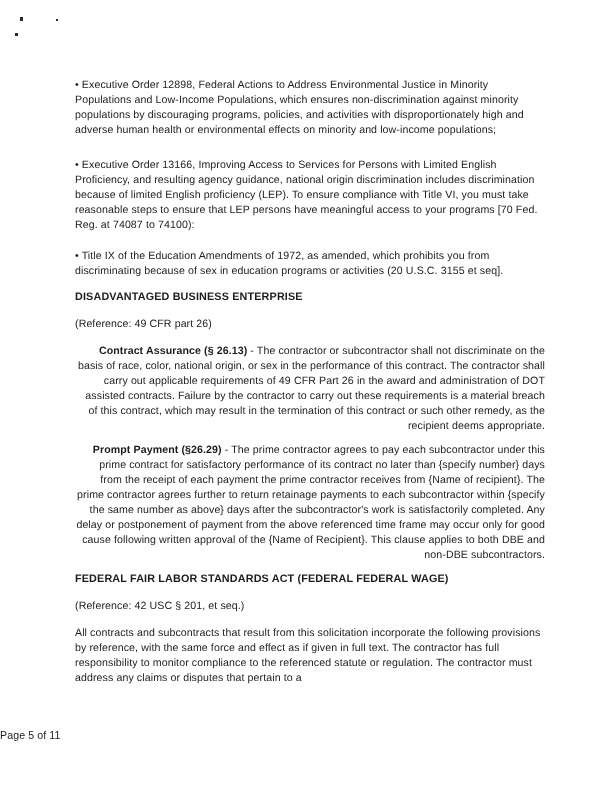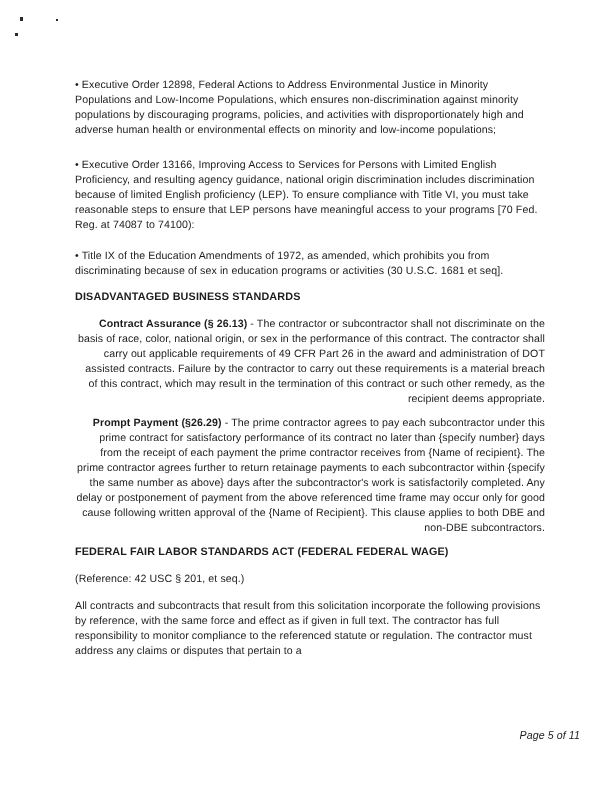--- a/index.html
+++ b/index.html
@@ -38,25 +38,24 @@
     margin-bottom: 12px;
     letter-spacing: 0.15px;
   }
   .reference { margin-bottom: 12px; }
   .lead { font-weight: bold; }
   .footer {
     position: absolute;
     left: 0;
     top: 729px;
     width: 580px;
-    text-align: right;
+    text-align: left;
     color: #1c1c1c;
     font-size: 10.6px;
     letter-spacing: 0.1px;
-    font-style: italic;
   }
   .artifact {
     position: absolute;
     background: #2a2a2a;
   }
   .artifact.a1 { left: 20px; top: 17px; width: 3px; height: 4px; }
   .artifact.a2 { left: 56px; top: 19px; width: 2px; height: 2px; }
   .artifact.a3 { left: 15px; top: 33px; width: 3px; height: 3px; }
 </style>
 </head>
@@ -67,24 +66,25 @@
   <div class="artifact a1"></div>
   <div class="artifact a2"></div>
   <div class="artifact a3"></div>
 
   <div class="content">
 
     <div class="para bullet-1">• Executive Order 12898, Federal Actions to Address Environmental Justice in Minority Populations and Low-Income Populations, which ensures non-discrimination against minority populations by discouraging programs, policies, and activities with disproportionately high and adverse human health or environmental effects on minority and low-income populations;</div>
 
     <div class="para bullet-2">• Executive Order 13166, Improving Access to Services for Persons with Limited English Proficiency, and resulting agency guidance, national origin discrimination includes discrimination because of limited English proficiency (LEP). To ensure compliance with Title VI, you must take reasonable steps to ensure that LEP persons have meaningful access to your programs [70 Fed. Reg. at 74087 to 74100):</div>
 
-    <div class="para bullet-3">• Title IX of the Education Amendments of 1972, as amended, which prohibits you from discriminating because of sex in education programs or activities (30 U.S.C. 1681 et seq].</div>
+    <div class="para bullet-3">• Title IX of the Education Amendments of 1972, as amended, which prohibits you from discriminating because of sex in education programs or activities (20 U.S.C. 3155 et seq].</div>
 
-    <div class="heading">DISADVANTAGED BUSINESS STANDARDS</div>
+    <div class="heading">DISADVANTAGED BUSINESS ENTERPRISE</div>
 
+    <div class="para reference">(Reference: 49 CFR part 26)</div>
 
     <div class="para body-block"><span class="lead">Contract Assurance (§ 26.13)</span><span> - The contractor or subcontractor shall not discriminate on the basis of race, color, national origin, or sex in the performance of this contract. The contractor shall carry out applicable requirements of 49 CFR Part 26 in the award and administration of DOT assisted contracts. Failure by the contractor to carry out these requirements is a material breach of this contract, which may result in the termination of this contract or such other remedy, as the recipient deems appropriate.</span></div>
 
     <div class="para body-block"><span class="lead">Prompt Payment (§26.29)</span><span> - The prime contractor agrees to pay each subcontractor under this prime contract for satisfactory performance of its contract no later than {specify number} days from the receipt of each payment the prime contractor receives from {Name of recipient}. The prime contractor agrees further to return retainage payments to each subcontractor within {specify the same number as above} days after the subcontractor's work is satisfactorily completed. Any delay or postponement of payment from the above referenced time frame may occur only for good cause following written approval of the {Name of Recipient}. This clause applies to both DBE and non-DBE subcontractors.</span></div>
 
     <div class="heading">FEDERAL FAIR LABOR STANDARDS ACT (FEDERAL FEDERAL WAGE)</div>
 
     <div class="para reference">(Reference: 42 USC § 201, et seq.)</div>
 
     <div class="para">All contracts and subcontracts that result from this solicitation incorporate the following provisions by reference, with the same force and effect as if given in full text. The contractor has full responsibility to monitor compliance to the referenced statute or regulation. The contractor must address any claims or disputes that pertain to a</div>

